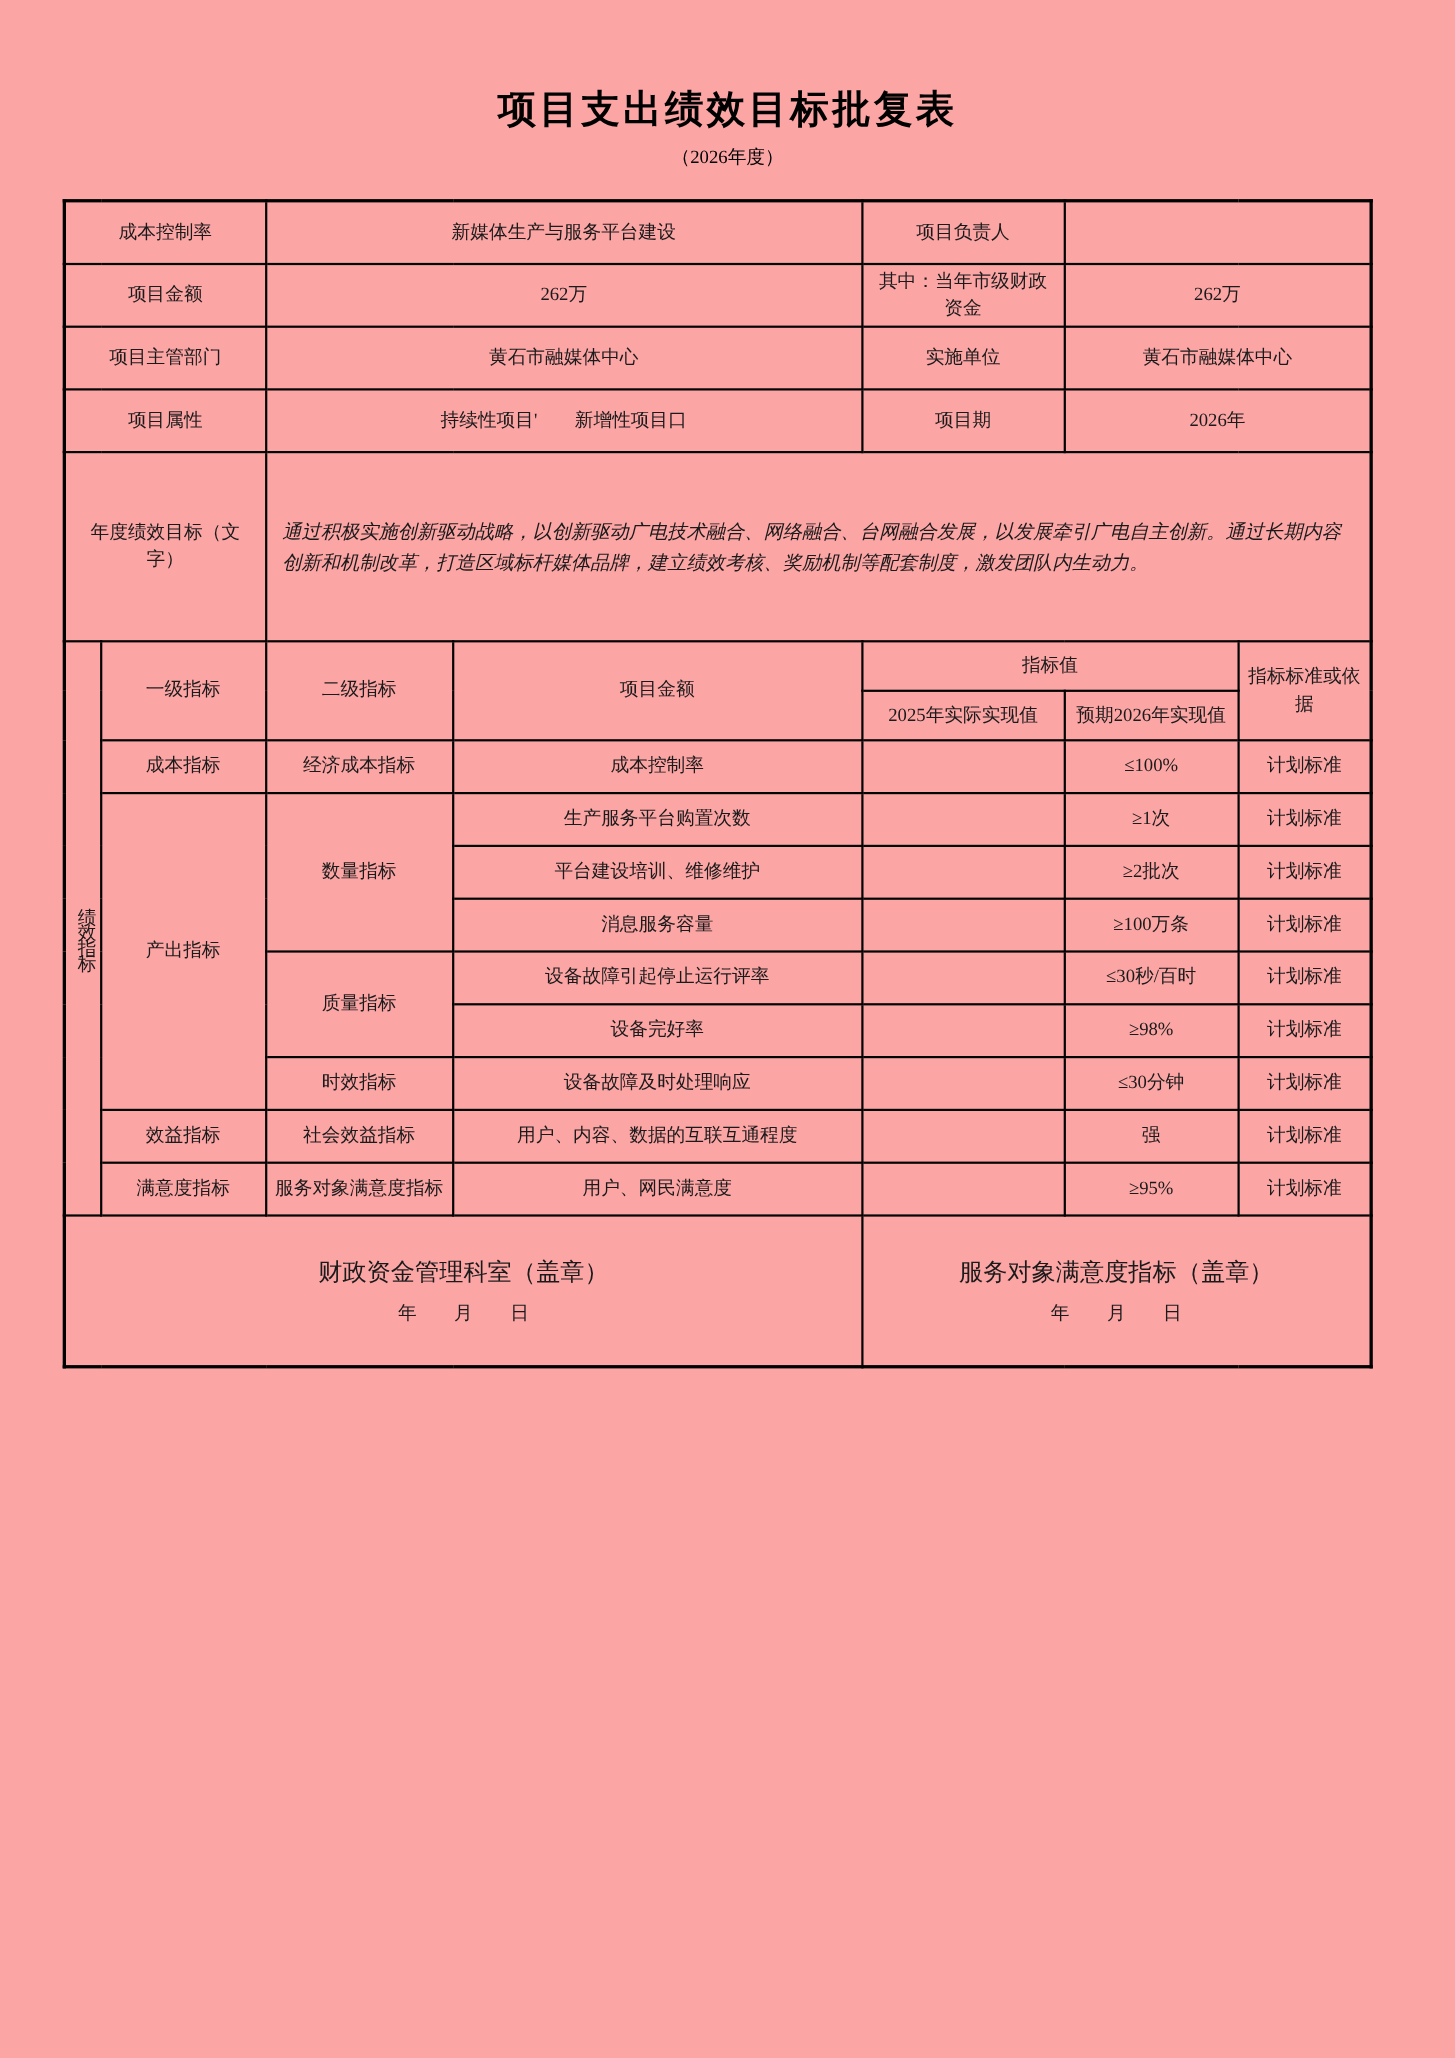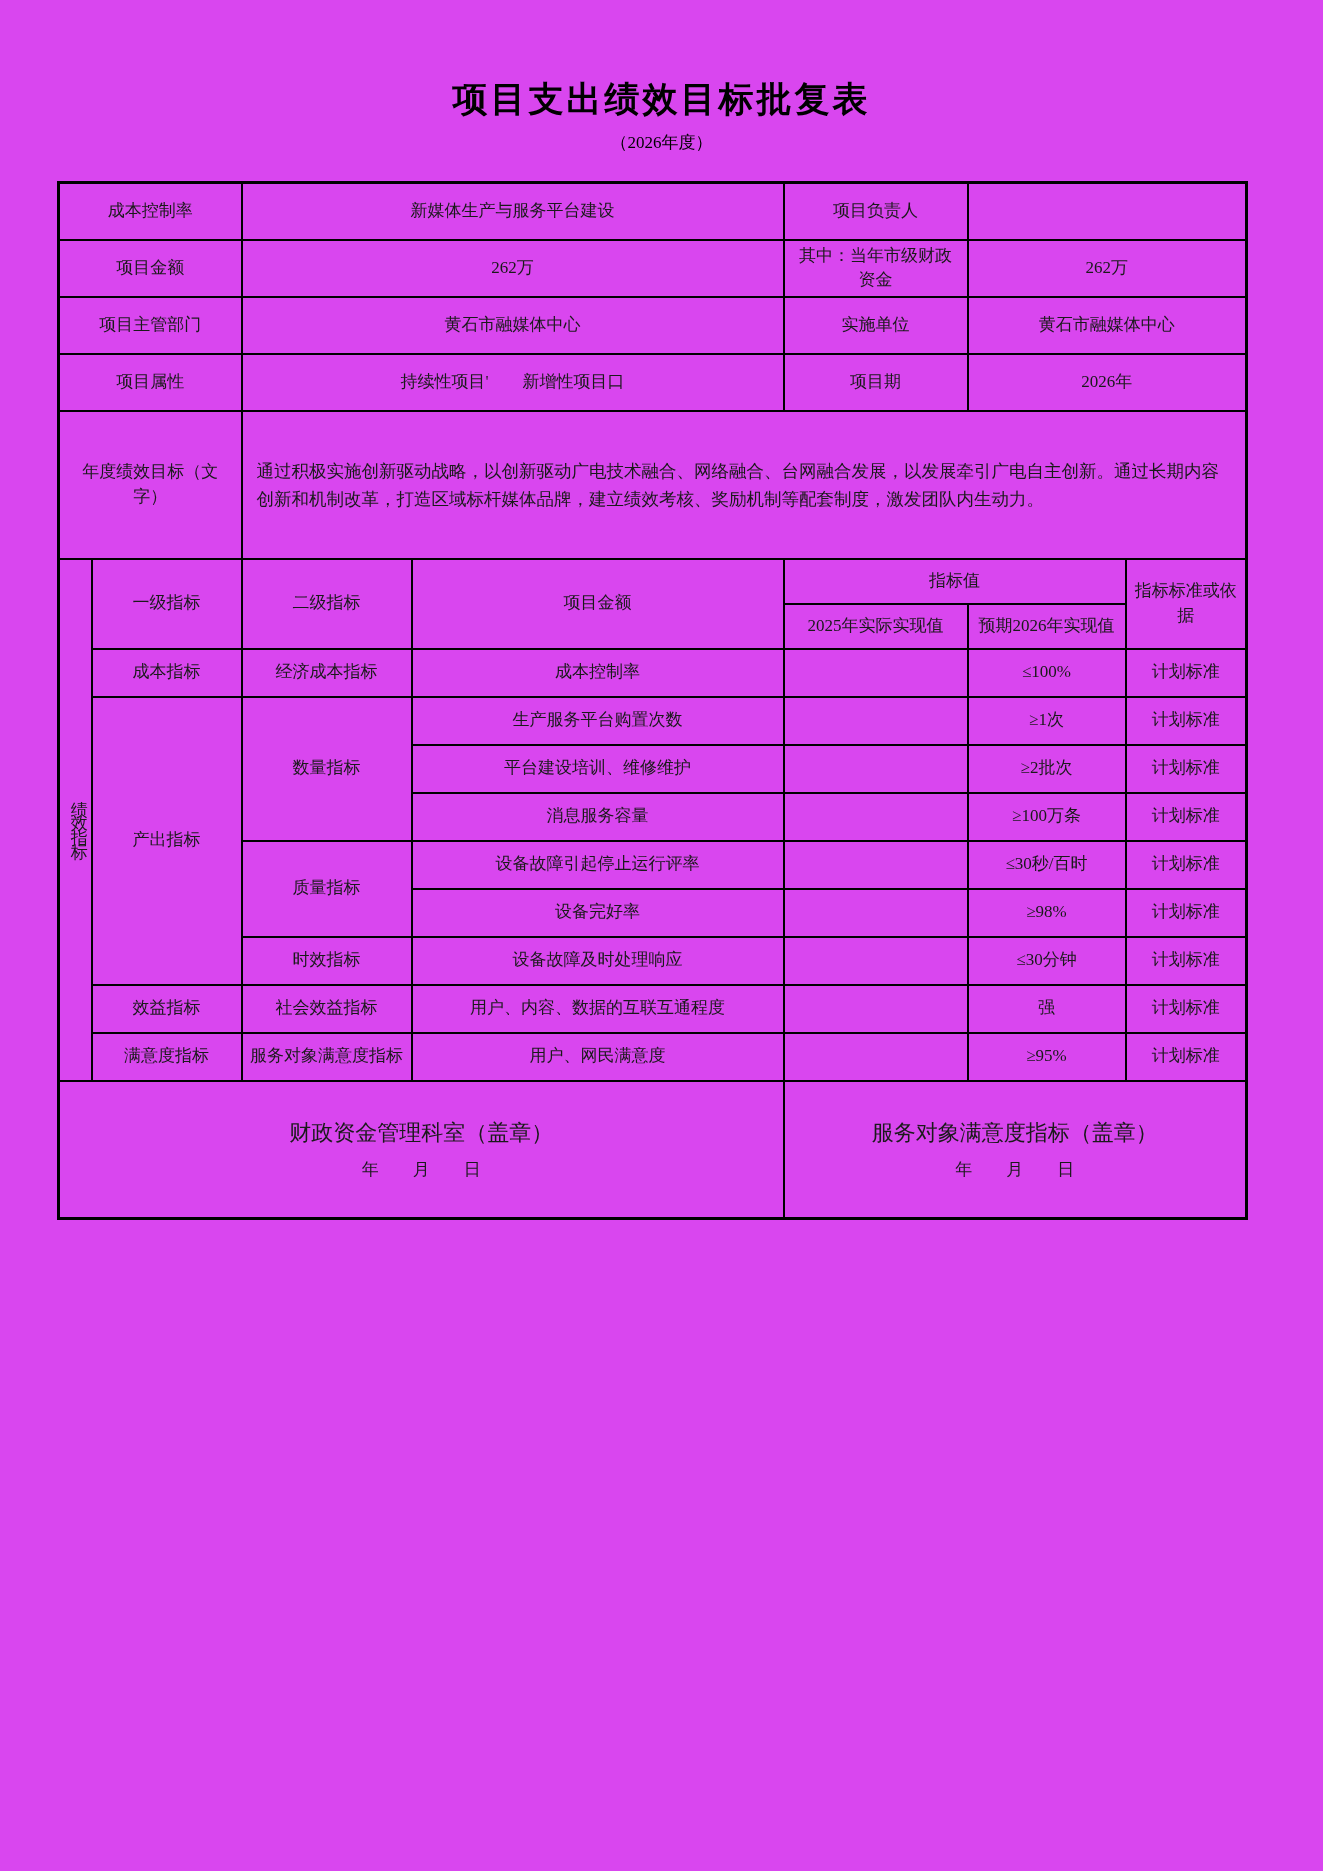--- a/index.html
+++ b/index.html
@@ -7,21 +7,21 @@
   body {
     width: 1323px;
     height: 1871px;
     font-family: "Liberation Serif", "DejaVu Serif", serif;
     color: #111111;
   }
   .page {
     position: relative;
     width: 1323px;
     height: 1871px;
-    background: #d946ef;
+    background: #fca5a5;
     overflow: hidden;
   }
   .doc-title {
     padding-top: 76px;
     text-align: center;
     font-size: 35px;
     font-weight: bold;
     letter-spacing: 3px;
     color: #000000;
   }
@@ -51,31 +51,32 @@
   
   col.c0 { width: 33px; }
   col.c1 { width: 150px; }
   col.c2 { width: 170px; }
   col.c3 { width: 372px; }
   col.c4 { width: 184px; }
   col.c5 { width: 158px; }
   col.c6 { width: 121px; }
   
   tr.r-info  { height: 57px; }
-  tr.r-goal  { height: 148px; }
+  tr.r-goal  { height: 172px; }
   tr.r-h     { height: 45px; }
   tr.r-body  { height: 48px; }
   tr.r-foot  { height: 138px; }
   .goal-label-wrap { display: inline-block; max-width: 142px; }
   .goal-text {
     text-align: left;
     vertical-align: middle;
     padding: 10px 14px;
     line-height: 1.6;
     font-size: 17.5px;
+    font-style: italic;
   }
   .side-vertical {
     writing-mode: vertical-rl;
     letter-spacing: 14px;
     font-size: 17px;
     margin: 0 auto;
   }
   .foot-cell { vertical-align: middle; }
   .foot-title { font-size: 22px; line-height: 1.9; }
   .foot-date  { font-size: 17px; line-height: 1.9; }

